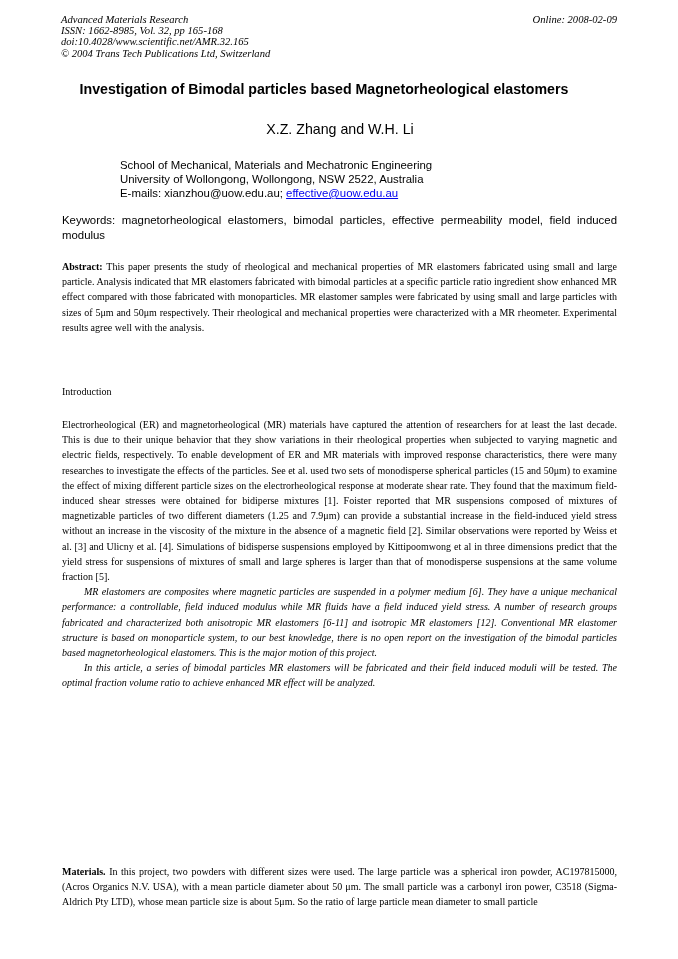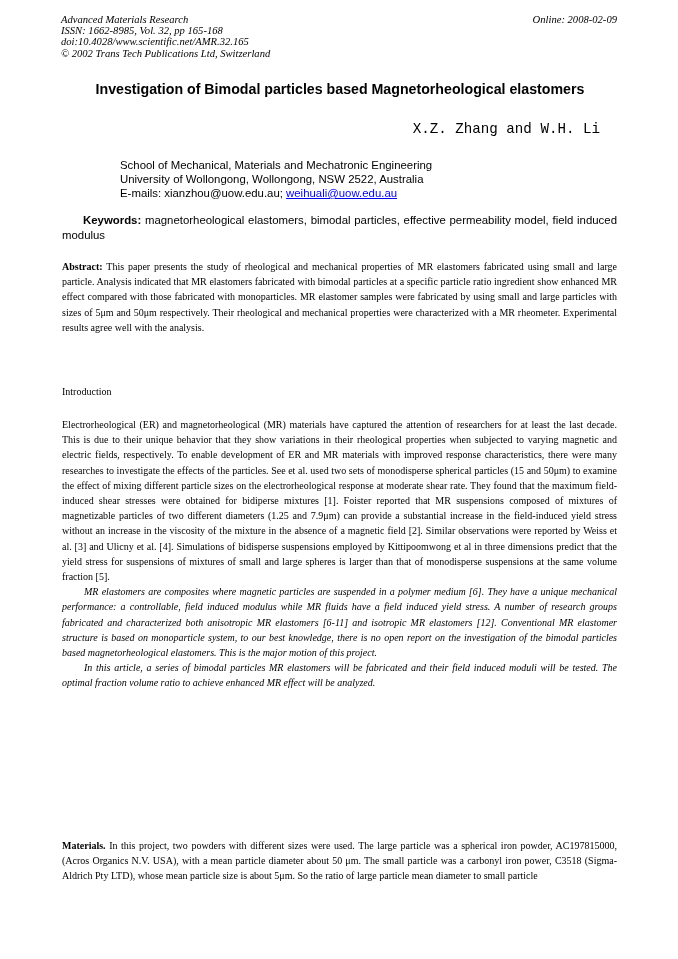--- a/index.html
+++ b/index.html
@@ -4,64 +4,64 @@
 <style>
   html, body { margin: 0; padding: 0; background: #ffffff; }
   body { width: 678px; height: 959px; position: relative; overflow: hidden; color: #000; }
   .page { position: absolute; left: 0; top: 0; width: 678px; height: 959px; }
 
   .hdr { position: absolute; top: 14px; left: 61px; width: 556px;
          font-family: "Liberation Serif", serif; font-style: italic; font-size: 10.6px; line-height: 11.2px; }
   .hdr .left div { white-space: nowrap; }
   .hdr .right { position: absolute; right: 0; top: 0; white-space: nowrap; margin-left: 20px; }
 
-  .title { position: absolute; top: 81px; left: 80px; width: 520px; text-align: center;
+  .title { position: absolute; top: 81px; left: 64px; width: 520px; text-align: center;
            font-family: "Liberation Sans", sans-serif; font-weight: bold; font-size: 14.2px; line-height: 17px; }
-  .authors { position: absolute; top: 121px; left: 80px; width: 520px; text-align: right;
-             font-family: Liberation Mono, monospace; font-size: 14.2px; line-height: 17px; }
+  .authors { position: absolute; top: 121px; left: 80px; width: 520px; text-align: center;
+             font-family: Liberation Sans, sans-serif; font-size: 14.2px; line-height: 17px; }
   .affil { position: absolute; top: 158px; left: 120px; width: 440px; text-align: left;
            font-family: "Liberation Sans", sans-serif; font-size: 11.4px; line-height: 14px; }
   .affil a { color: #0000ee; text-decoration: underline; }
 
   .kw { position: absolute; top: 213px; left: 62px; width: 555px; text-align: justify;
         font-family: "Liberation Sans", sans-serif; font-size: 11.4px; line-height: 14.5px; }
-  .kw b { font-weight: bold; margin-left: 21px; }
+  .kw b { font-weight: normal; }
 
   .body { position: absolute; left: 62px; width: 555px;
           font-family: "Liberation Serif", serif; font-size: 10px; line-height: 15.2px; text-align: justify; }
   .body p { margin: 0; }
   .indent { text-indent: 22px; font-style: italic; }
   .abstract { top: 259px; }
   .h-intro { top: 384px; font-weight: normal; }
   .intro { top: 417px; }
   .h-exp { top: 808px; font-weight: bold; }
-  .materials { top: 838px; }
+  .materials { top: 864px; }
 </style>
 </head>
 <body>
 
 <div class="page">
 
   <div class="hdr">
     <div class="left">
       <div>Advanced Materials Research</div>
       <div>ISSN: 1662-8985, Vol. 32, pp 165-168</div>
       <div>doi:10.4028/www.scientific.net/AMR.32.165</div>
-      <div>© 2002 Trans Tech Publications Ltd, Switzerland</div>
+      <div>© 2004 Trans Tech Publications Ltd, Switzerland</div>
     </div>
     <div class="right">Online: 2008-02-09</div>
   </div>
 
   <div class="title">Investigation of Bimodal particles based Magnetorheological elastomers</div>
   <div class="authors">X.Z. Zhang and W.H. Li</div>
 
   <div class="affil">
     <div>School of Mechanical, Materials and Mechatronic Engineering</div>
     <div>University of Wollongong, Wollongong, NSW 2522, Australia</div>
-    <div><span>E-mails: xianzhou@uow.edu.au; </span><a>weihuali@uow.edu.au</a></div>
+    <div><span>E-mails: xianzhou@uow.edu.au; </span><a>effective@uow.edu.au</a></div>
   </div>
 
   <div class="kw"><b>Keywords:</b><span> magnetorheological elastomers, bimodal particles, effective permeability model, field induced modulus</span></div>
 
   <div class="body abstract">
     <p><b>Abstract:</b><span> This paper presents the study of rheological and mechanical properties of MR elastomers fabricated using small and large particle. Analysis indicated that MR elastomers fabricated with bimodal particles at a specific particle ratio ingredient show enhanced MR effect compared with those fabricated with monoparticles.  MR elastomer samples were fabricated by using small and large particles with sizes of 5μm and 50μm respectively. Their rheological and mechanical properties were characterized with a MR rheometer. Experimental results agree well with the analysis.</span></p>
   </div>
 
   <div class="body h-intro">Introduction</div>
 

